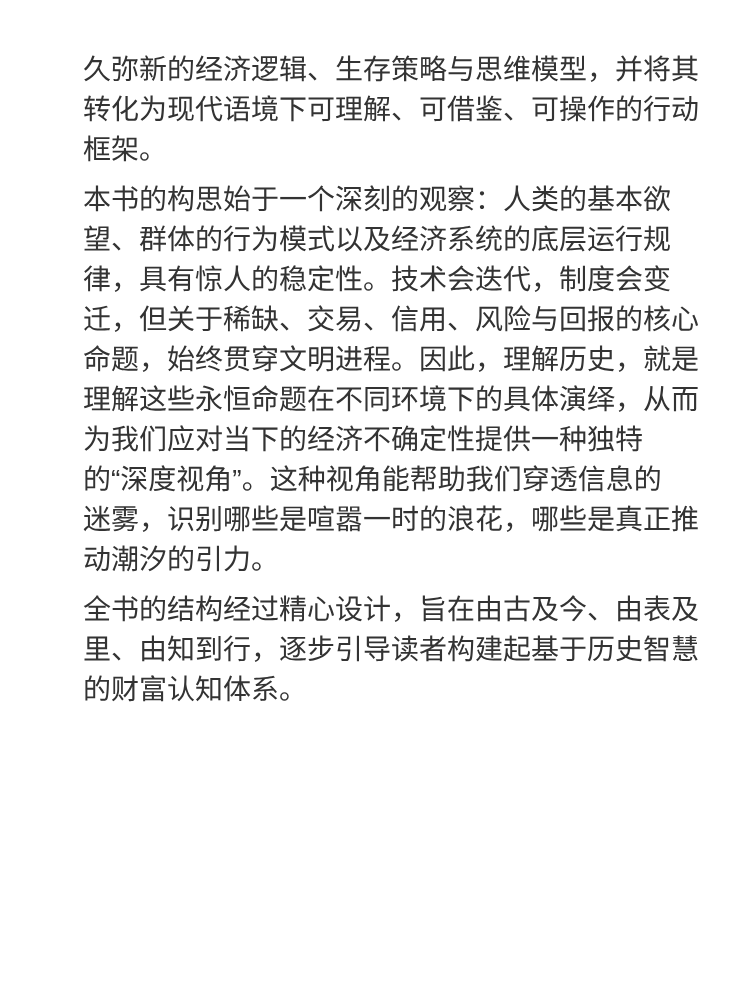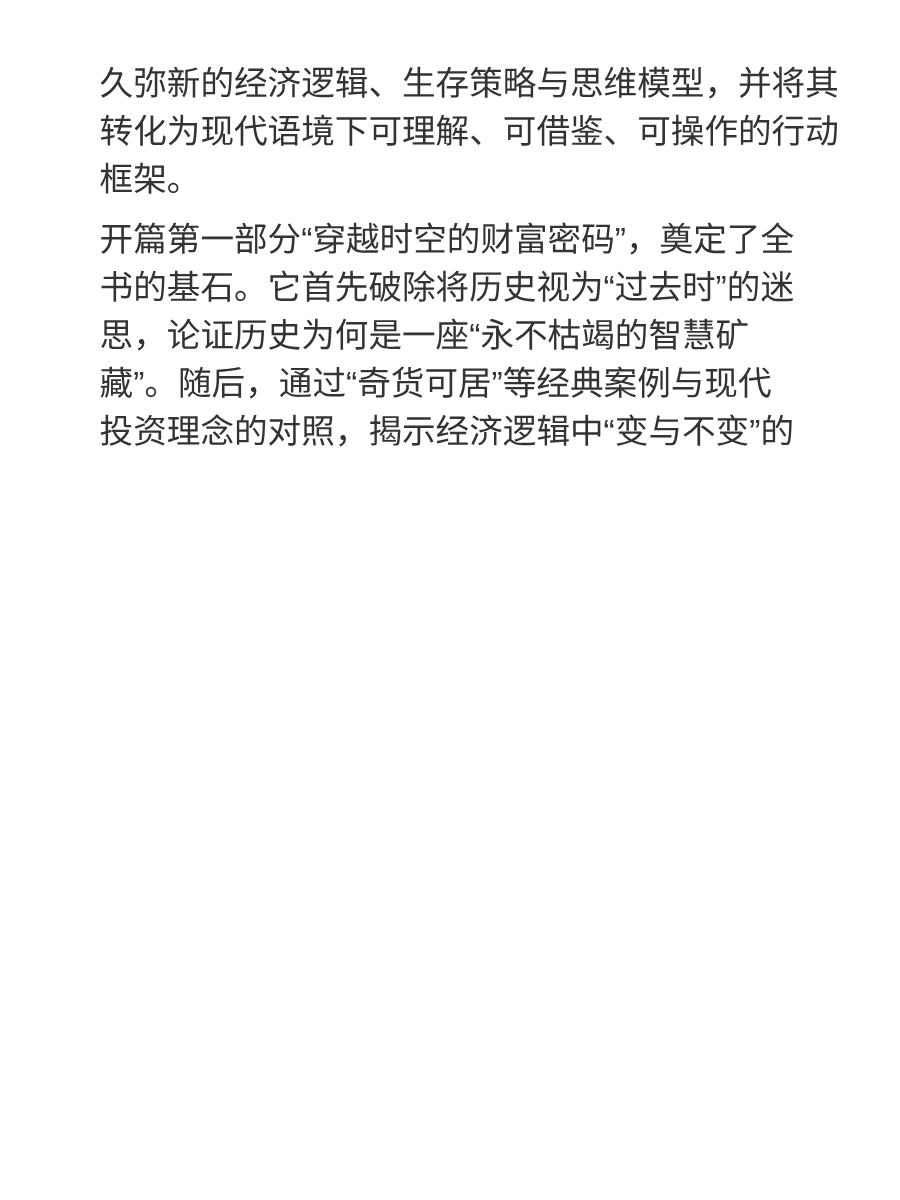--- a/index.html
+++ b/index.html
@@ -51,19 +51,27 @@
   }
 </style>
 </head>
 <body>
 
 <main class="page">
   <section class="page-body">
     <p>久弥新的经济逻辑、生存策略与思维模型，并将其
 转化为现代语境下可理解、可借鉴、可操作的行动
 框架。</p>
-    <p>开篇第一部分“穿越时空的财富密码”，奠定了全
-书的基石。它首先破除将历史视为“过去时”的迷
-思，论证历史为何是一座“永不枯竭的智慧矿
-藏”。随后，通过“奇货可居”等经典案例与现代
-投资理念的对照，揭示经济逻辑中“变与不变”的</p>
+    <p>本书的构思始于一个深刻的观察：人类的基本欲
+望、群体的行为模式以及经济系统的底层运行规
+律，具有惊人的稳定性。技术会迭代，制度会变
+迁，但关于稀缺、交易、信用、风险与回报的核心
+命题，始终贯穿文明进程。因此，理解历史，就是
+理解这些永恒命题在不同环境下的具体演绎，从而
+为我们应对当下的经济不确定性提供一种独特
+的“深度视角”。这种视角能帮助我们穿透信息的
+迷雾，识别哪些是喧嚣一时的浪花，哪些是真正推
+动潮汐的引力。</p>
+    <p>全书的结构经过精心设计，旨在由古及今、由表及
+里、由知到行，逐步引导读者构建起基于历史智慧
+的财富认知体系。</p>
   </section>
 </main>
 
 </body></html>

